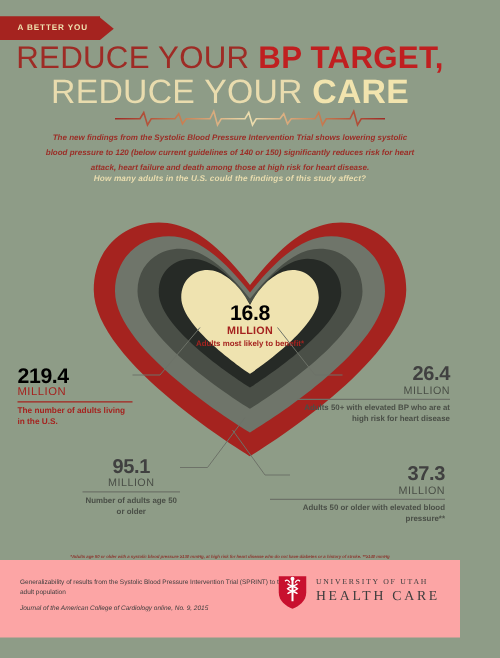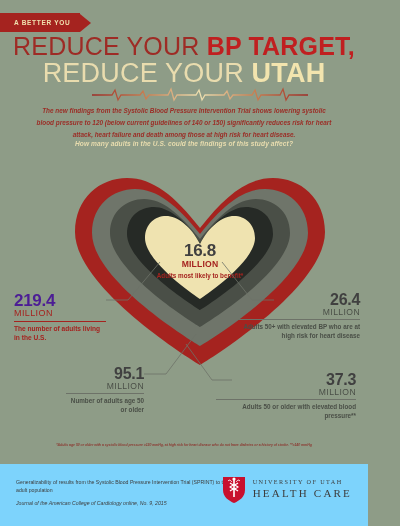--- a/index.html
+++ b/index.html
@@ -60,67 +60,67 @@
   
   .heart-wrap{position:absolute;left:55px;top:160px;width:290px;height:215px;}
   .center-text{
     position:absolute;left:0;right:0;top:0;width:290px;height:215px;
     pointer-events:none;
   }
   .ct-inner{
     position:absolute;left:96px;top:82px;width:98px;text-align:center;
   }
   .ct-num{
-    color:#404040;font-size:17px;font-weight:bold;line-height:1;
+    color:#000000;font-size:17px;font-weight:bold;line-height:1;
     letter-spacing:-.3px;
   }
   .ct-mil{
     color:#a5231f;font-size:8.6px;font-weight:bold;line-height:1.2;
     letter-spacing:.2px;margin-top:0px;
   }
   .ct-desc{
     color:#a5231f;font-size:6.3px;font-weight:bold;line-height:1.3;
     margin-top:3px;
   }
 
   
   .stat{position:absolute;}
   .stat .num{font-weight:bold;line-height:1;letter-spacing:-.3px;}
   .stat .mil{font-weight:normal;line-height:1.1;letter-spacing:.4px;}
   .stat .rule{height:1px;width:100%;margin:2px 0 3px;}
   .stat .desc{line-height:1.35;font-weight:bold;}
 
-  .stat-red .num{color:#4c1d95;font-size:17px;}
+  .stat-red .num{color:#000000;font-size:17px;}
   .stat-red .mil{color:#a5231f;font-size:9px;}
   .stat-red .rule{background:#a5231f;}
   .stat-red .desc{color:#a5231f;font-size:6.6px;}
 
   .stat-grey .num{color:#404040;font-size:16px;}
   .stat-grey .mil{color:#4a4f47;font-size:8.6px;}
   .stat-grey .rule{background:#6d7268;}
   .stat-grey .desc{color:#4a4f47;font-size:6.3px;}
 
   #stat-219{left:14px;top:292px;width:92px;text-align:left;}
-  #stat-95{left:66px;top:366px;width:78px;text-align:right;}
+  #stat-95{left:66px;top:366px;width:78px;text-align:center;}
   #stat-264{right:8px;top:292px;width:122px;text-align:right;}
   #stat-373{right:12px;top:372px;width:140px;text-align:right;}
 
   
   .lines{position:absolute;inset:0;width:400px;height:526px;pointer-events:none;}
 
   
   .footnote{
     position:absolute;left:24px;right:24px;top:443px;text-align:center;
     color:#8c3b33;font-size:3.5px;font-style:italic;font-weight:bold;
     line-height:1.3;letter-spacing:-.05px;
   }
 
   
   .footer{
-    position:absolute;left:0;right:0;bottom:0;height:62px;background:#7dd3fc;
+    position:absolute;left:0;right:0;bottom:16px;height:62px;background:#fca5a5;
   }
   .cite{
     position:absolute;left:16px;top:14px;width:230px;
     color:#3d3d3d;font-size:5.2px;line-height:1.55;
   }
   .cite .c2{margin-top:5px;font-style:italic;}
   .brand{
     position:absolute;right:16px;top:10px;display:flex;flex-direction:column;
     align-items:flex-end;
   }
@@ -142,21 +142,21 @@
       <span class="ribbon-label">A BETTER YOU</span>
     </div>
     <div class="ribbon-point"></div>
   </div>
 
   <div class="title">
     <div class="title-line t1">
       <span class="plain">REDUCE YOUR </span><span class="accent">BP TARGET,</span>
     </div>
     <div class="title-line t2">
-      <span class="plain">REDUCE YOUR </span><span class="accent">UTAH</span>
+      <span class="plain">REDUCE YOUR </span><span class="accent">CARE</span>
     </div>
   </div>
 
   <svg class="ekg" viewBox="0 0 216 18">
     <defs>
       <linearGradient id="ekgGrad" x1="0" y1="0" x2="1" y2="0">
         <stop offset="0%" stop-color="#9e2b25"></stop>
         <stop offset="25%" stop-color="#c97f52"></stop>
         <stop offset="50%" stop-color="#ecdfb0"></stop>
         <stop offset="75%" stop-color="#c97f52"></stop>

